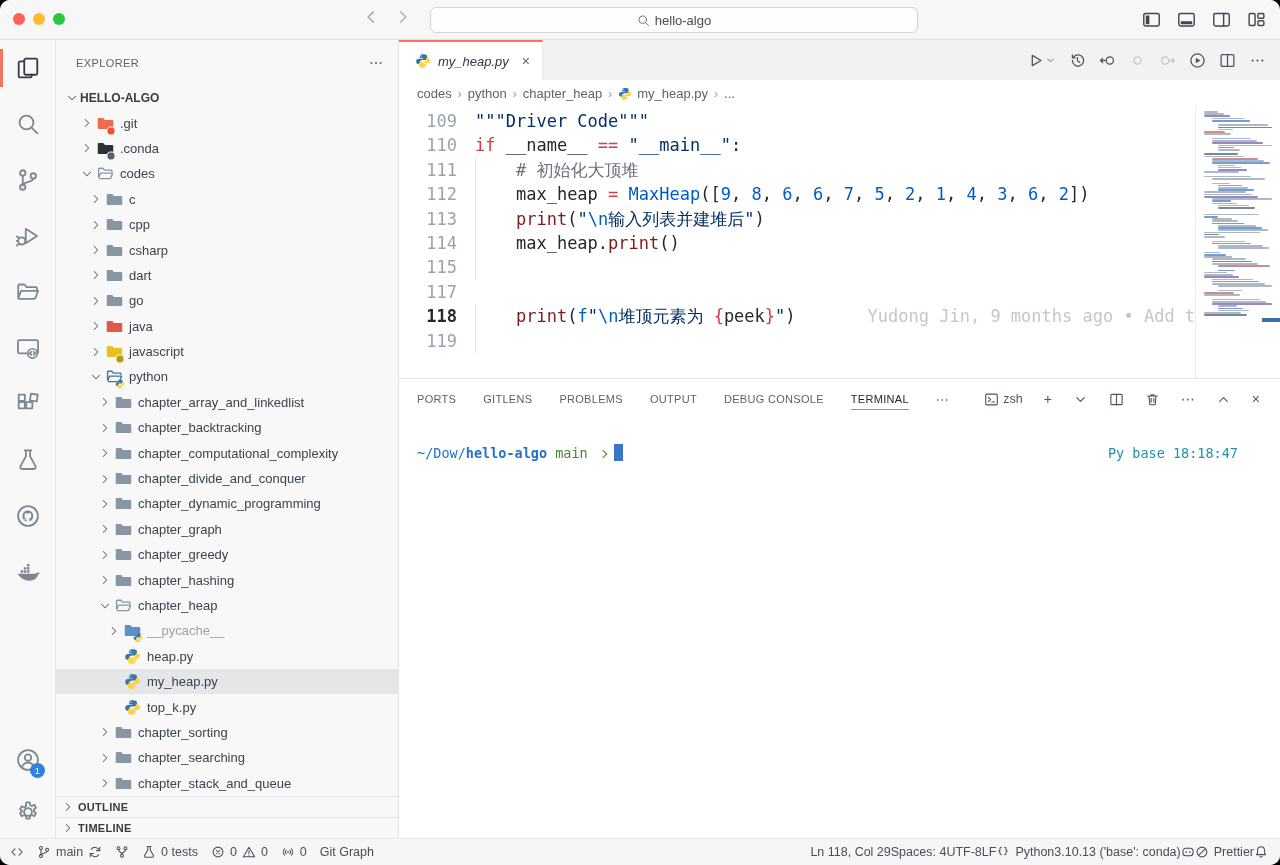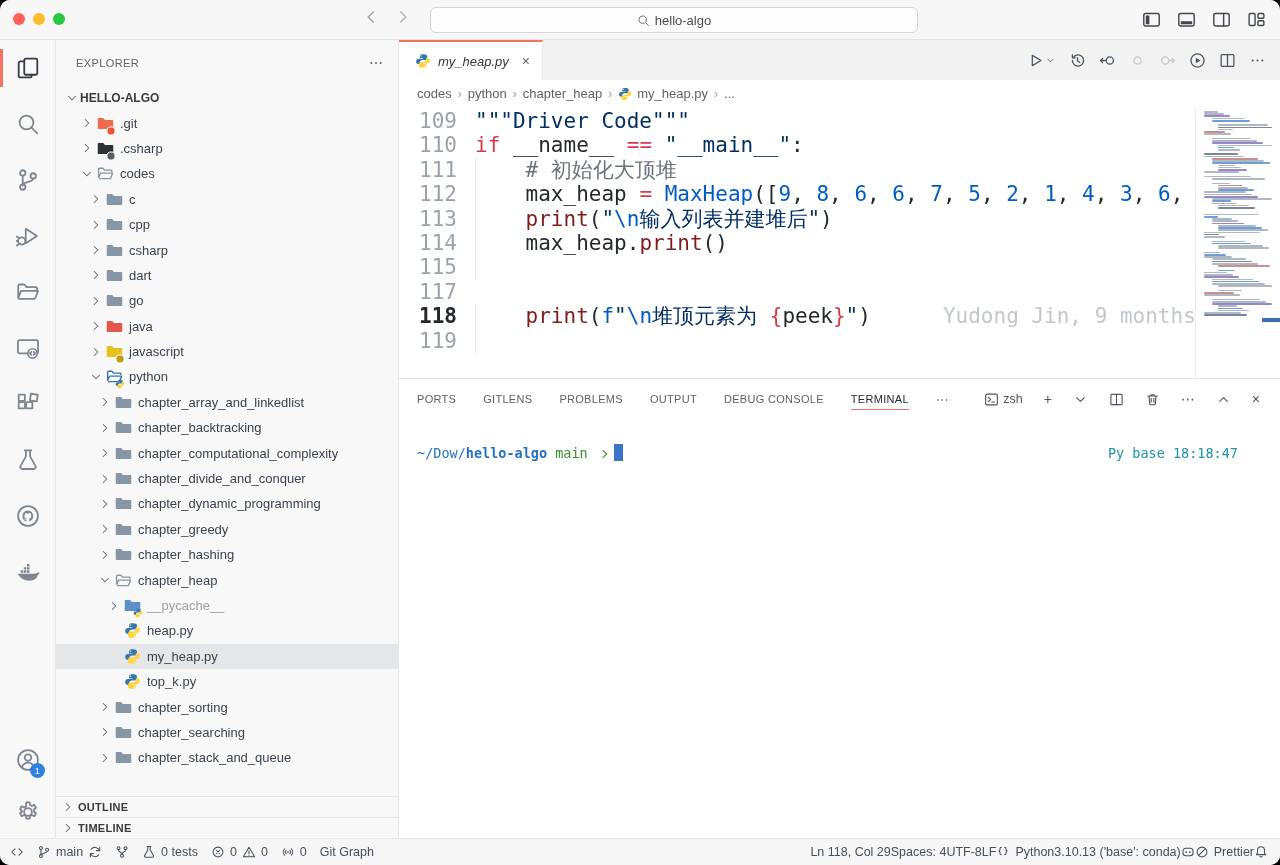--- a/index.html
+++ b/index.html
@@ -61,21 +61,21 @@
   .editor-actions .ic { width:17px; height:17px; }
   .editor-actions .dim { color:#c3c8cf; }
   .ea-chev .ic { width:11px; height:11px; margin-left:1px; }
 
   .breadcrumbs { height:27px; background:#fff; display:flex; align-items:center; gap:6px; padding-left:18px; font-size:13px; color:#5f6368; }
   .breadcrumbs .sep { color:#9aa0a6; font-size:12px; }
   .breadcrumbs .bc { cursor:pointer; display:flex; align-items:center; gap:5px; }
   .breadcrumbs .ic { width:14px; height:14px; }
 
   .code-wrap { height:271px; display:flex; background:#fff; position:relative; }
-  .code-lines { flex:1; padding-top:2px; overflow:hidden; font-family:"DejaVu Sans Mono","DejaVu Sans",monospace; font-size:21px; }
+  .code-lines { flex:1; padding-top:2px; overflow:hidden; font-family:"DejaVu Sans Mono","DejaVu Sans",monospace; font-size:17px; }
   .code-line { height:24.4px; line-height:24.4px; display:flex; white-space:pre; }
   .ln { width:58px; flex:none; text-align:right; color:#9aa3ad; user-select:none; }
   .ln.active { color:#24292e; font-weight:700; }
   .lc { padding-left:18px; position:relative; }
   .lc .guide { position:absolute; left:17.5px; top:0; bottom:0; width:1px; background:#e3e6ea; }
   .c-txt{color:#24292e} .c-kw{color:#d73a49} .c-str{color:#032f62} .c-num{color:#005cc5}
   .c-cls{color:#005cc5} .c-fn{color:#7f1d1d} .c-cmt{color:#6a737d} .c-esc{color:#005cc5}
   .blame { color:#c2c7ce; margin-left:72px; }
 
   .minimap { width:85px; flex:none; border-left:1px solid #ececec; background:#fff; position:relative; padding:4px 6px 0 8px; }
@@ -309,21 +309,21 @@
     <span class="tree-chev">
               <svg class="ic" viewBox="0 0 16 16" xmlns="http://www.w3.org/2000/svg">
                 <path d="M6 4l4 4-4 4" fill="none" stroke="currentColor" stroke-width="1.2" stroke-linecap="round" stroke-linejoin="round"></path>
               </svg>
             </span>
             <span class="tree-icon"><svg class="ic" viewBox="0 0 16 16" xmlns="http://www.w3.org/2000/svg">
                 <path d="M1.4 2.9h4.5l1.5 1.7h7a.9.9 0 0 1 .9.9v6.8a.9.9 0 0 1-.9.9H1.6a.9.9 0 0 1-.9-.9V3.8a.9.9 0 0 1 .7-.9z" fill="#2b3137" stroke="none"></path>
               </svg><span class="overlay"><svg class="ic" viewBox="0 0 16 16" xmlns="http://www.w3.org/2000/svg">
                   <circle cx="8" cy="8" r="6.5" fill="#57606a" stroke="#fff" stroke-width="1.5"></circle>
                 </svg></span></span>
-            <span class="tree-label">.csharp</span>
+            <span class="tree-label">.conda</span>
           </div>
           <div class="tree-row   " style="padding-left:23px">
     <span class="tree-chev">
               <span class="ic rot90" style="display:flex">
                 <svg class="ic" viewBox="0 0 16 16" xmlns="http://www.w3.org/2000/svg">
                   <path d="M6 4l4 4-4 4" fill="none" stroke="currentColor" stroke-width="1.2" stroke-linecap="round" stroke-linejoin="round"></path>
                 </svg>
               </span>
             </span>
             <span class="tree-icon"><svg class="ic" viewBox="0 0 16 16" xmlns="http://www.w3.org/2000/svg">
@@ -477,20 +477,31 @@
           <div class="tree-row   " style="padding-left:41px">
     <span class="tree-chev">
               <svg class="ic" viewBox="0 0 16 16" xmlns="http://www.w3.org/2000/svg">
                 <path d="M6 4l4 4-4 4" fill="none" stroke="currentColor" stroke-width="1.2" stroke-linecap="round" stroke-linejoin="round"></path>
               </svg>
             </span>
             <span class="tree-icon"><svg class="ic" viewBox="0 0 16 16" xmlns="http://www.w3.org/2000/svg">
                 <path d="M1.4 2.9h4.5l1.5 1.7h7a.9.9 0 0 1 .9.9v6.8a.9.9 0 0 1-.9.9H1.6a.9.9 0 0 1-.9-.9V3.8a.9.9 0 0 1 .7-.9z" fill="#8796a5" stroke="none"></path>
               </svg></span>
             <span class="tree-label">chapter_dynamic_programming</span>
+          </div>
+          <div class="tree-row   " style="padding-left:41px">
+    <span class="tree-chev">
+              <svg class="ic" viewBox="0 0 16 16" xmlns="http://www.w3.org/2000/svg">
+                <path d="M6 4l4 4-4 4" fill="none" stroke="currentColor" stroke-width="1.2" stroke-linecap="round" stroke-linejoin="round"></path>
+              </svg>
+            </span>
+            <span class="tree-icon"><svg class="ic" viewBox="0 0 16 16" xmlns="http://www.w3.org/2000/svg">
+                <path d="M1.4 2.9h4.5l1.5 1.7h7a.9.9 0 0 1 .9.9v6.8a.9.9 0 0 1-.9.9H1.6a.9.9 0 0 1-.9-.9V3.8a.9.9 0 0 1 .7-.9z" fill="#8796a5" stroke="none"></path>
+              </svg></span>
+            <span class="tree-label">chapter_graph</span>
           </div>
           <div class="tree-row   " style="padding-left:41px">
     <span class="tree-chev">
               <svg class="ic" viewBox="0 0 16 16" xmlns="http://www.w3.org/2000/svg">
                 <path d="M6 4l4 4-4 4" fill="none" stroke="currentColor" stroke-width="1.2" stroke-linecap="round" stroke-linejoin="round"></path>
               </svg>
             </span>
             <span class="tree-icon"><svg class="ic" viewBox="0 0 16 16" xmlns="http://www.w3.org/2000/svg">
                 <path d="M1.4 2.9h4.5l1.5 1.7h7a.9.9 0 0 1 .9.9v6.8a.9.9 0 0 1-.9.9H1.6a.9.9 0 0 1-.9-.9V3.8a.9.9 0 0 1 .7-.9z" fill="#8796a5" stroke="none"></path>
               </svg></span>

